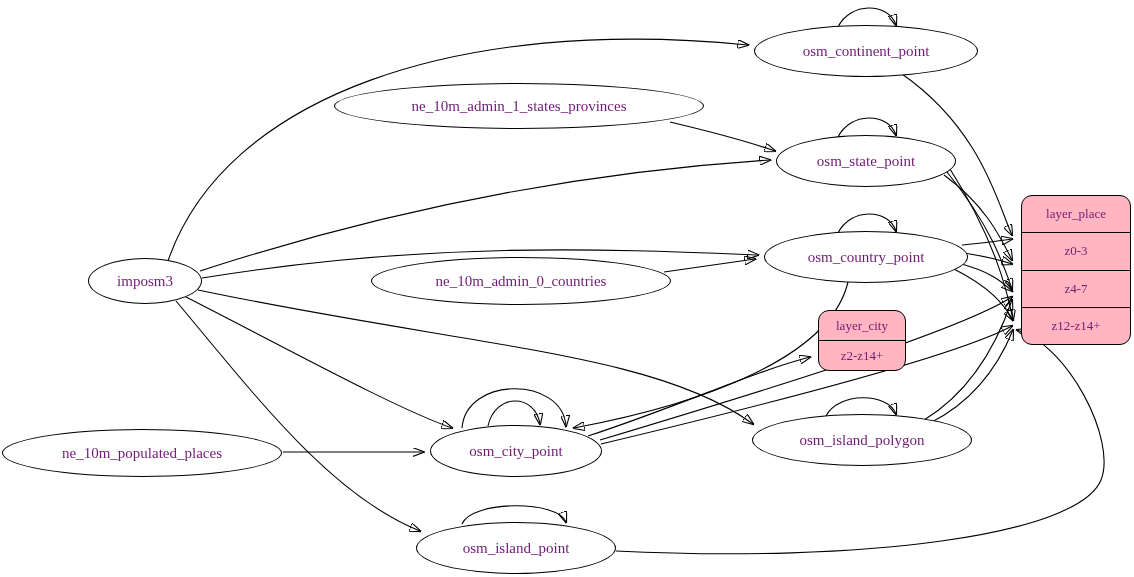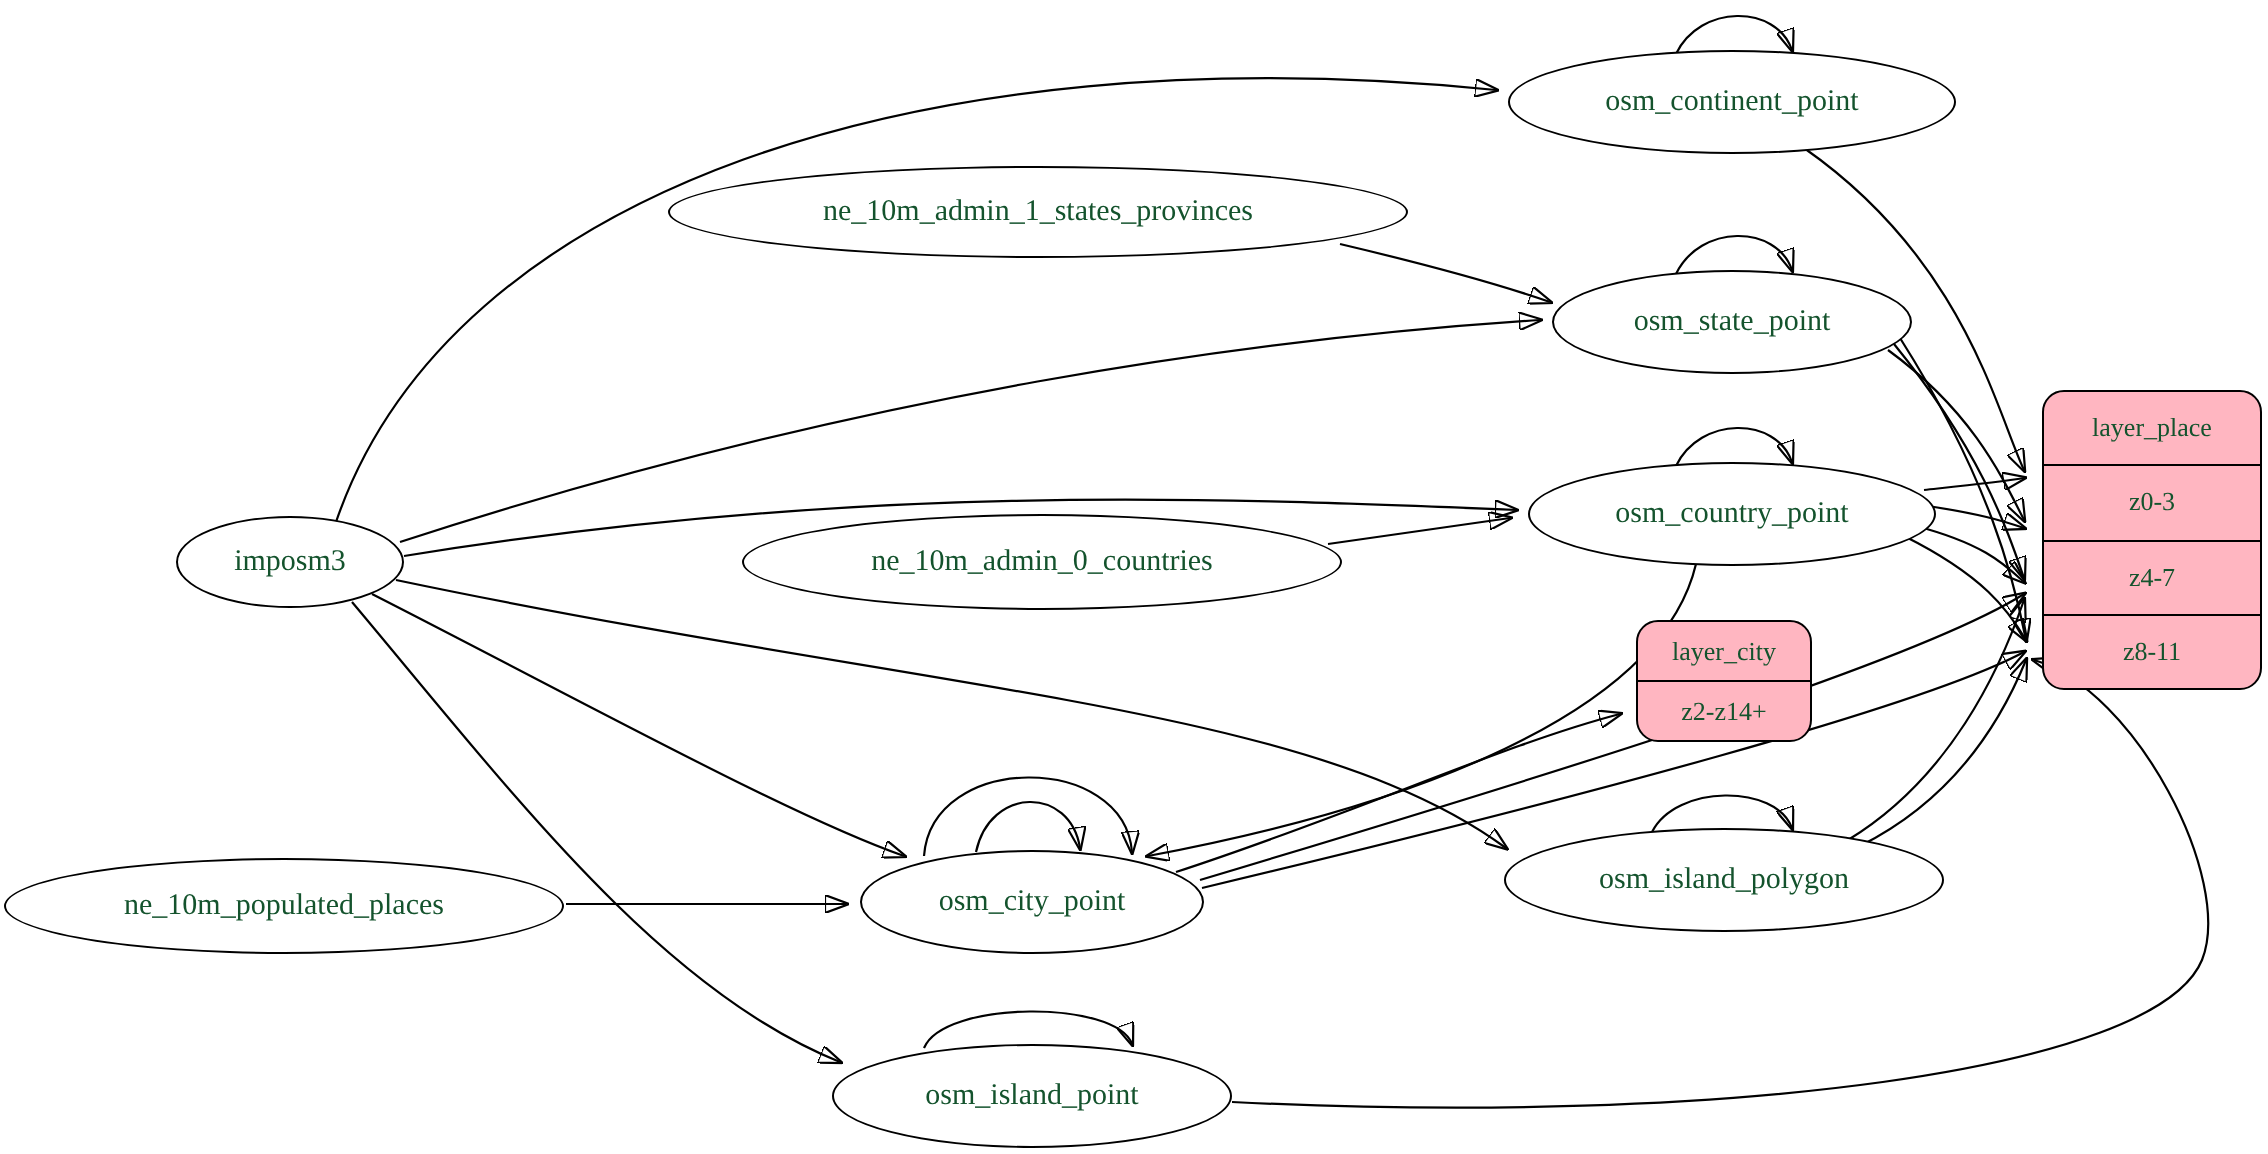--- a/index.html
+++ b/index.html
@@ -1,21 +1,21 @@
 <!DOCTYPE html>
 <html><head>
 <meta charset="utf-8">
 <style>
   html,body{margin:0;padding:0;background:#ffffff;}
   #canvas{
     position:relative;
     width:1134px;height:577px;
     background:#ffffff;
     font-family:"Liberation Serif","DejaVu Serif",serif;
-    color:#14532d;
+    color:#701a75;
     overflow:hidden;
   }
   #edges{position:absolute;left:0;top:0;width:1134px;height:577px;}
   #edges path{fill:none;stroke:#000;stroke-width:1.1;}
   .ellipse-node{
     position:absolute;
     background:#ffffff;
     border:1.2px solid #000;
     border-radius:50%;
     display:flex;align-items:center;justify-content:center;
@@ -125,21 +125,21 @@
   </div>
 
   <div class="ellipse-node" style="left:416px;top:522px;width:200px;height:52px;">
     <span>osm_island_point</span>
   </div>
 
   <div class="record-node" style="left:1021px;top:195px;width:110px;height:150px;">
     <div class="record-row">layer_place</div>
     <div class="record-row">z0-3</div>
     <div class="record-row">z4-7</div>
-    <div class="record-row">z8-11</div>
+    <div class="record-row">z12-z14+</div>
   </div>
 
   <div class="record-node" style="left:818px;top:310px;width:88px;height:61px;">
     <div class="record-row">layer_city</div>
     <div class="record-row">z2-z14+</div>
   </div>
 
 </div>
 
 </body></html>

